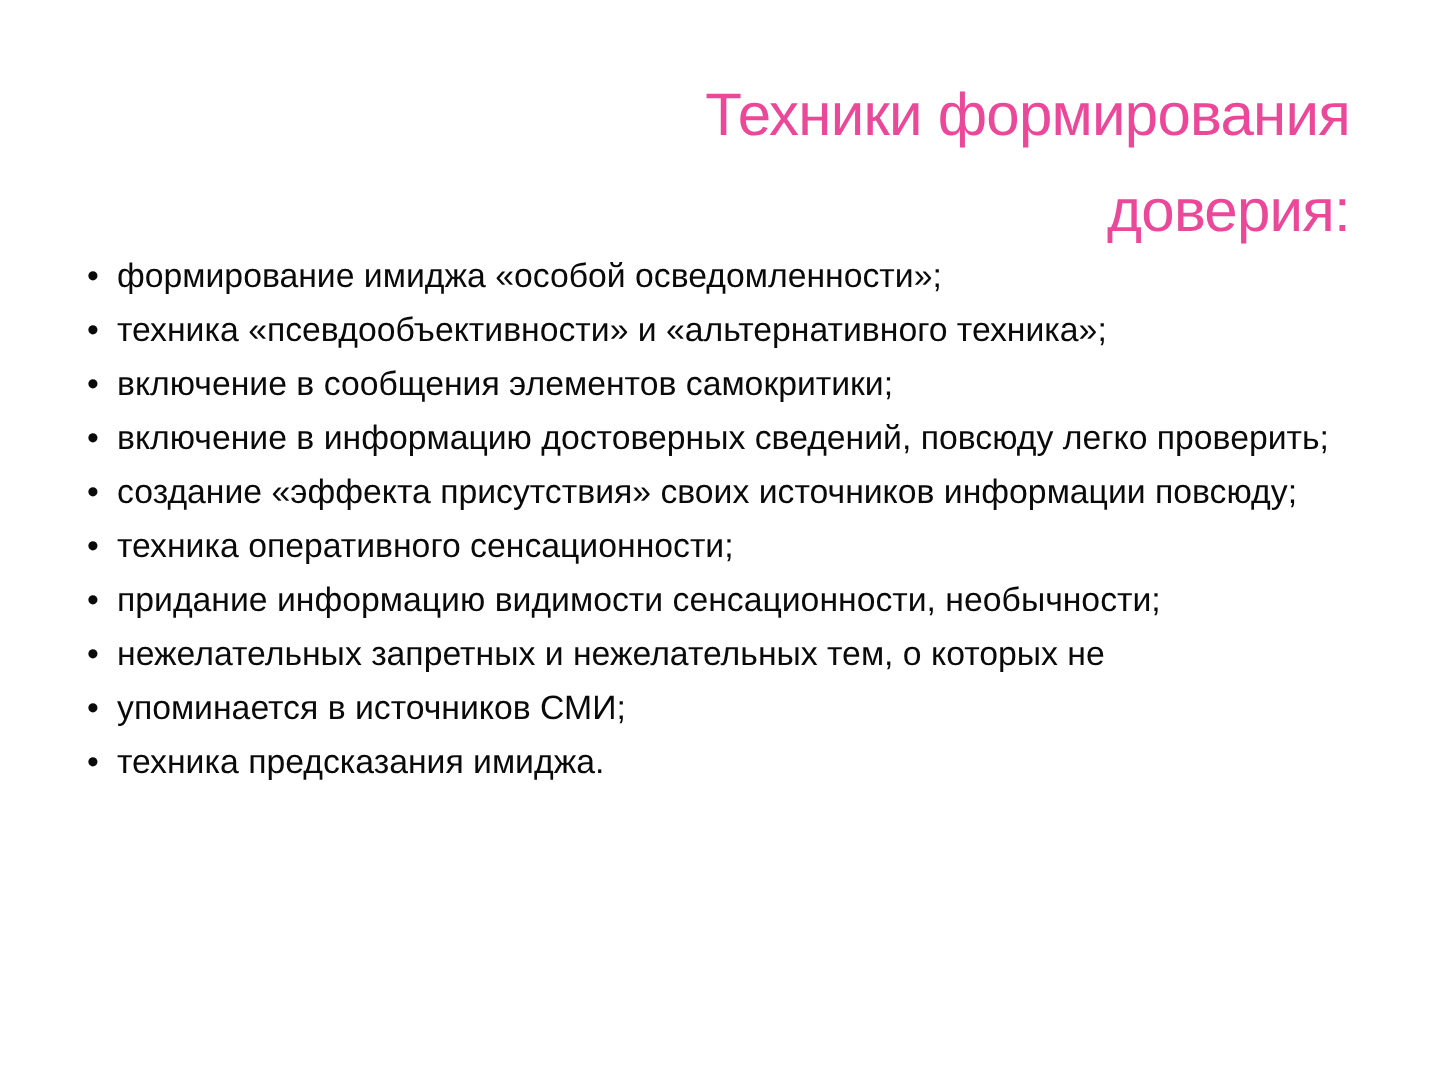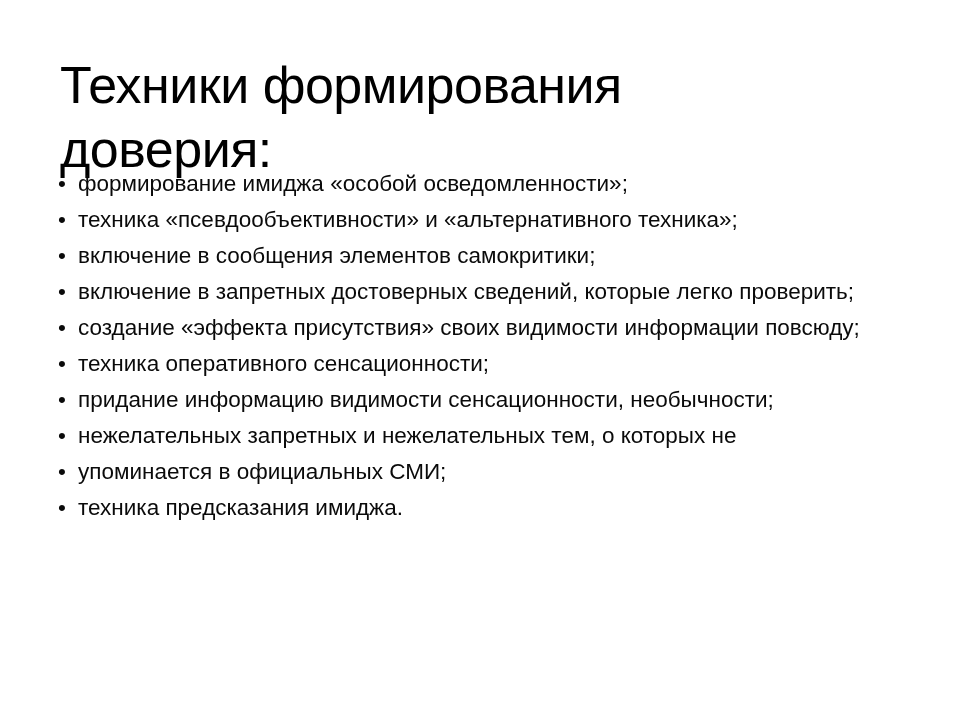--- a/index.html
+++ b/index.html
@@ -24,26 +24,26 @@
     background: #ffffff;
     box-sizing: border-box;
   }
 
   
   .slide-title {
     position: absolute;
     left: 60px;
     top: 18px;
     width: 840px;
-    text-align: left;
-    font-size: 52px;
+    text-align: right;
+    font-size: 40px;
     line-height: 64px;
     font-weight: 400;
     letter-spacing: -0.5px;
-    color: #000000;
+    color: #ec4899;
     white-space: pre-line;
   }
 
   
   .bullet-list {
     position: absolute;
     left: 52px;
     top: 168px;
     width: 862px;
     margin: 0;
@@ -100,46 +100,46 @@
       <span class="bullet-text">техника «псевдообъективности» и «альтернативного техника»;</span>
     </li>
 
     <li class="bullet-item">
       <span class="bullet-marker">•</span>
       <span class="bullet-text">включение в сообщения элементов самокритики;</span>
     </li>
 
     <li class="bullet-item wide">
       <span class="bullet-marker">•</span>
-      <span class="bullet-text">включение в запретных достоверных сведений, которые легко проверить;</span>
+      <span class="bullet-text">включение в информацию достоверных сведений, повсюду легко проверить;</span>
     </li>
 
     <li class="bullet-item wide">
       <span class="bullet-marker">•</span>
-      <span class="bullet-text">создание «эффекта присутствия» своих видимости информации повсюду;</span>
+      <span class="bullet-text">создание «эффекта присутствия» своих источников информации повсюду;</span>
     </li>
 
     <li class="bullet-item">
       <span class="bullet-marker">•</span>
       <span class="bullet-text">техника оперативного сенсационности;</span>
     </li>
 
     <li class="bullet-item wide">
       <span class="bullet-marker">•</span>
       <span class="bullet-text">придание информацию видимости сенсационности, необычности;</span>
     </li>
 
     <li class="bullet-item">
       <span class="bullet-marker">•</span>
       <span class="bullet-text">нежелательных запретных и нежелательных тем, о которых не</span>
     </li>
 
     <li class="bullet-item">
       <span class="bullet-marker">•</span>
-      <span class="bullet-text">упоминается в официальных СМИ;</span>
+      <span class="bullet-text">упоминается в источников СМИ;</span>
     </li>
 
     <li class="bullet-item">
       <span class="bullet-marker">•</span>
       <span class="bullet-text">техника предсказания имиджа.</span>
     </li>
 
   </ul>
 </div>
 

